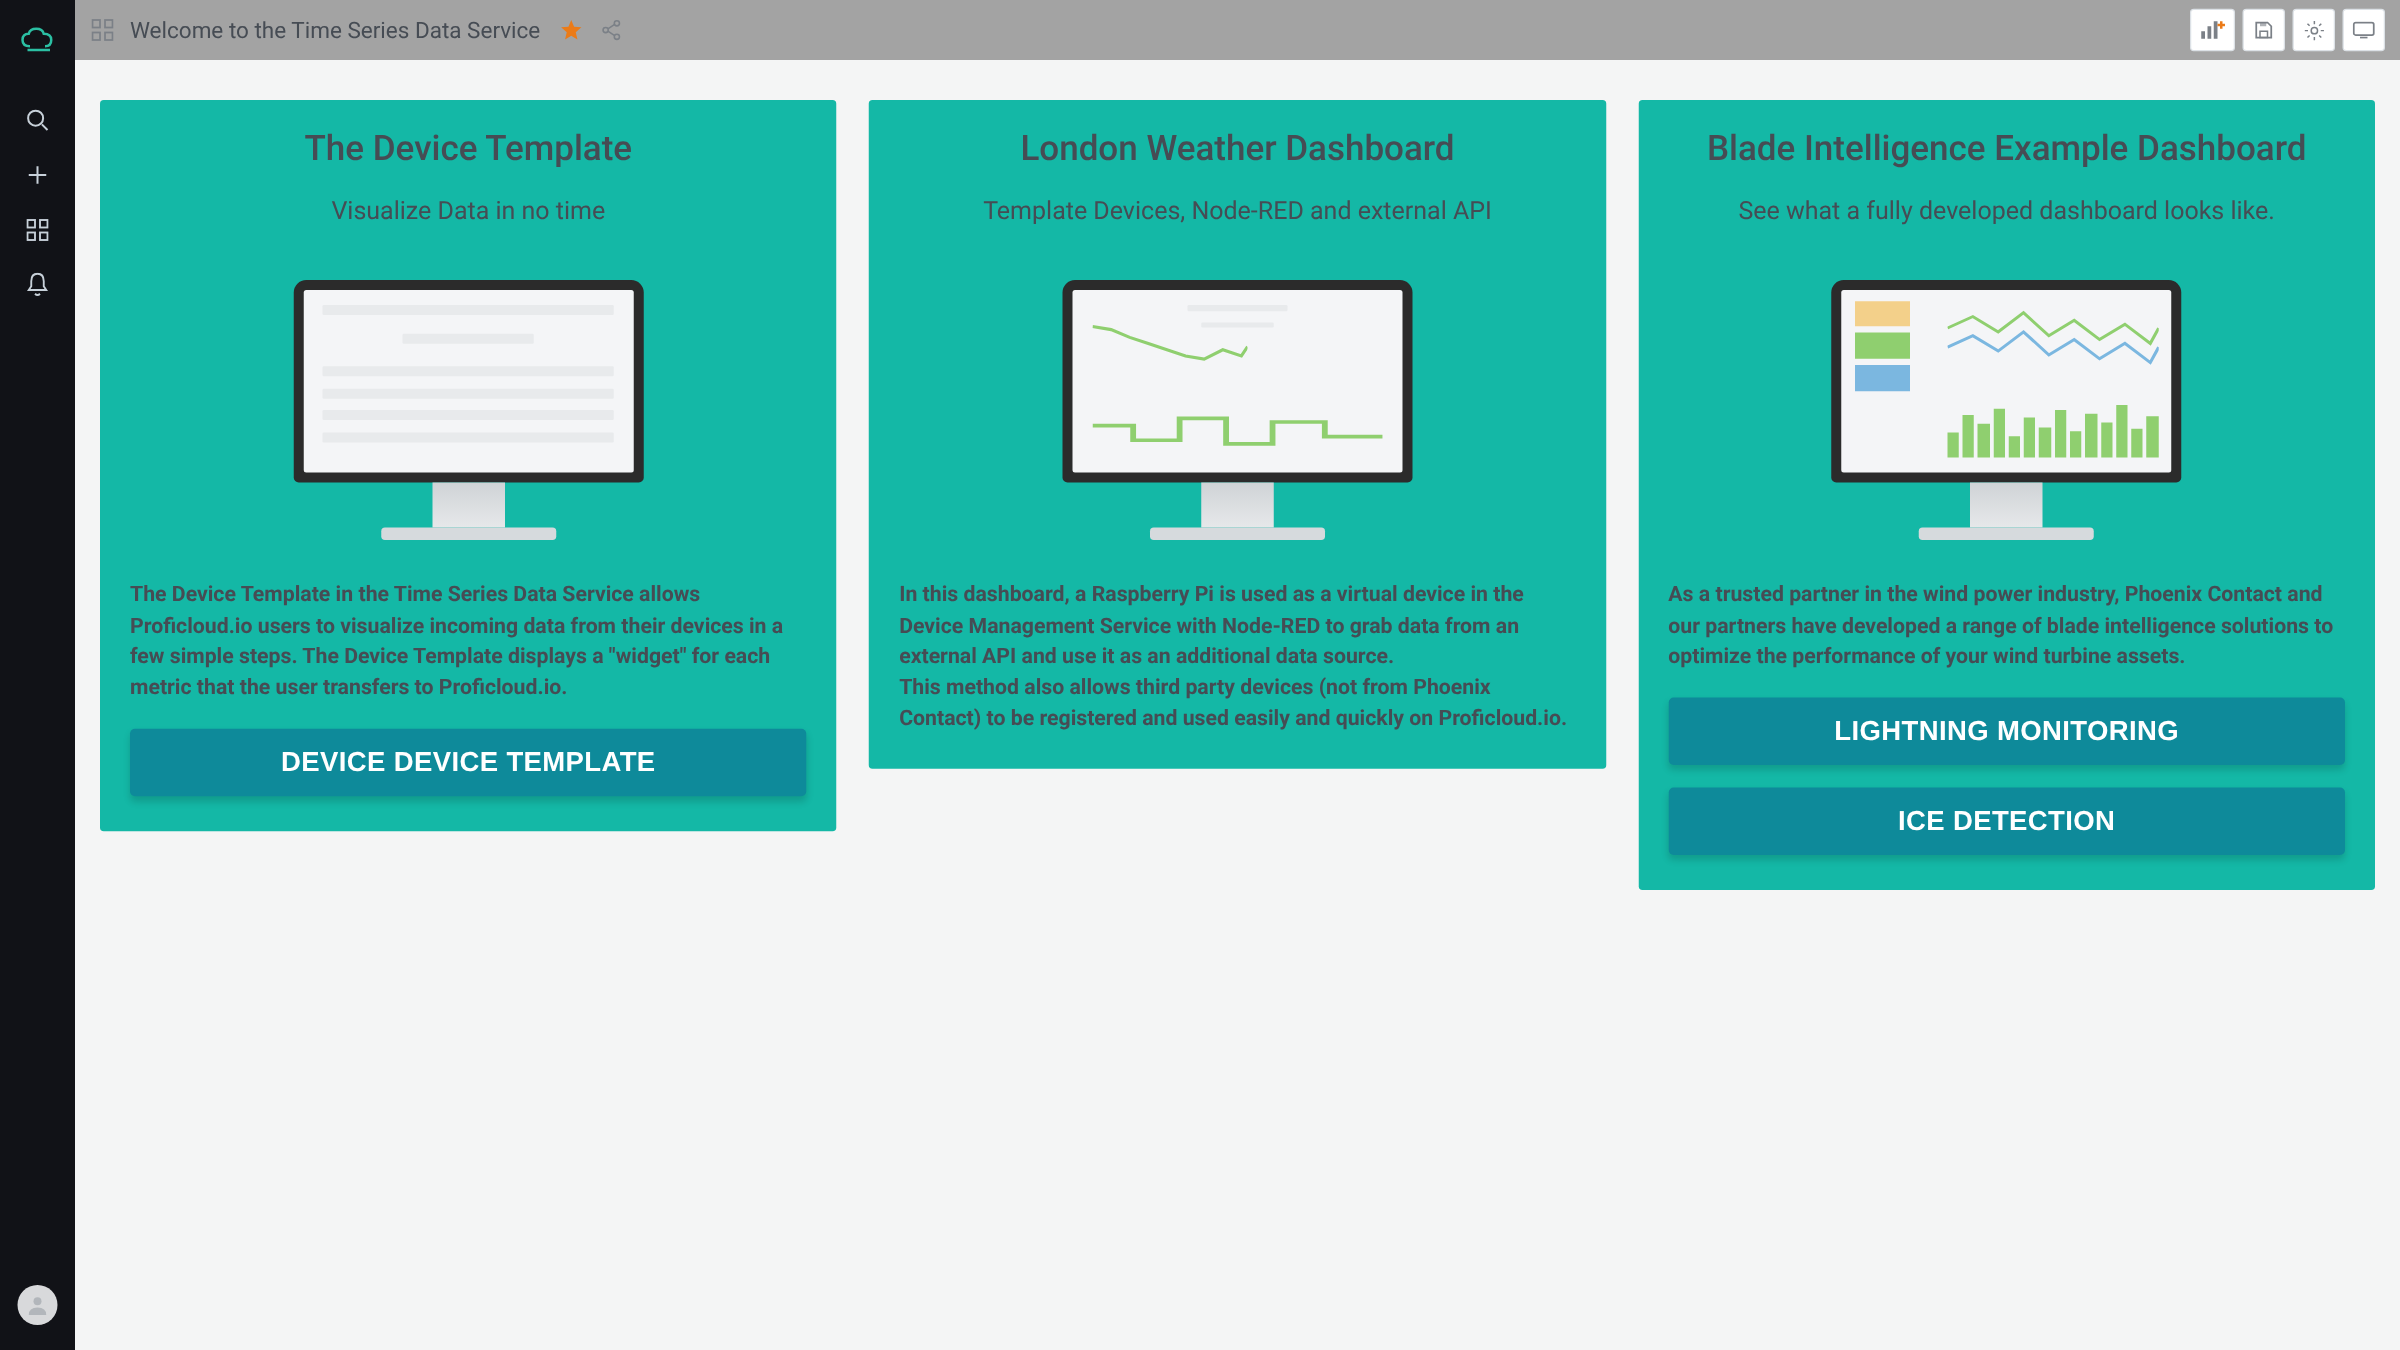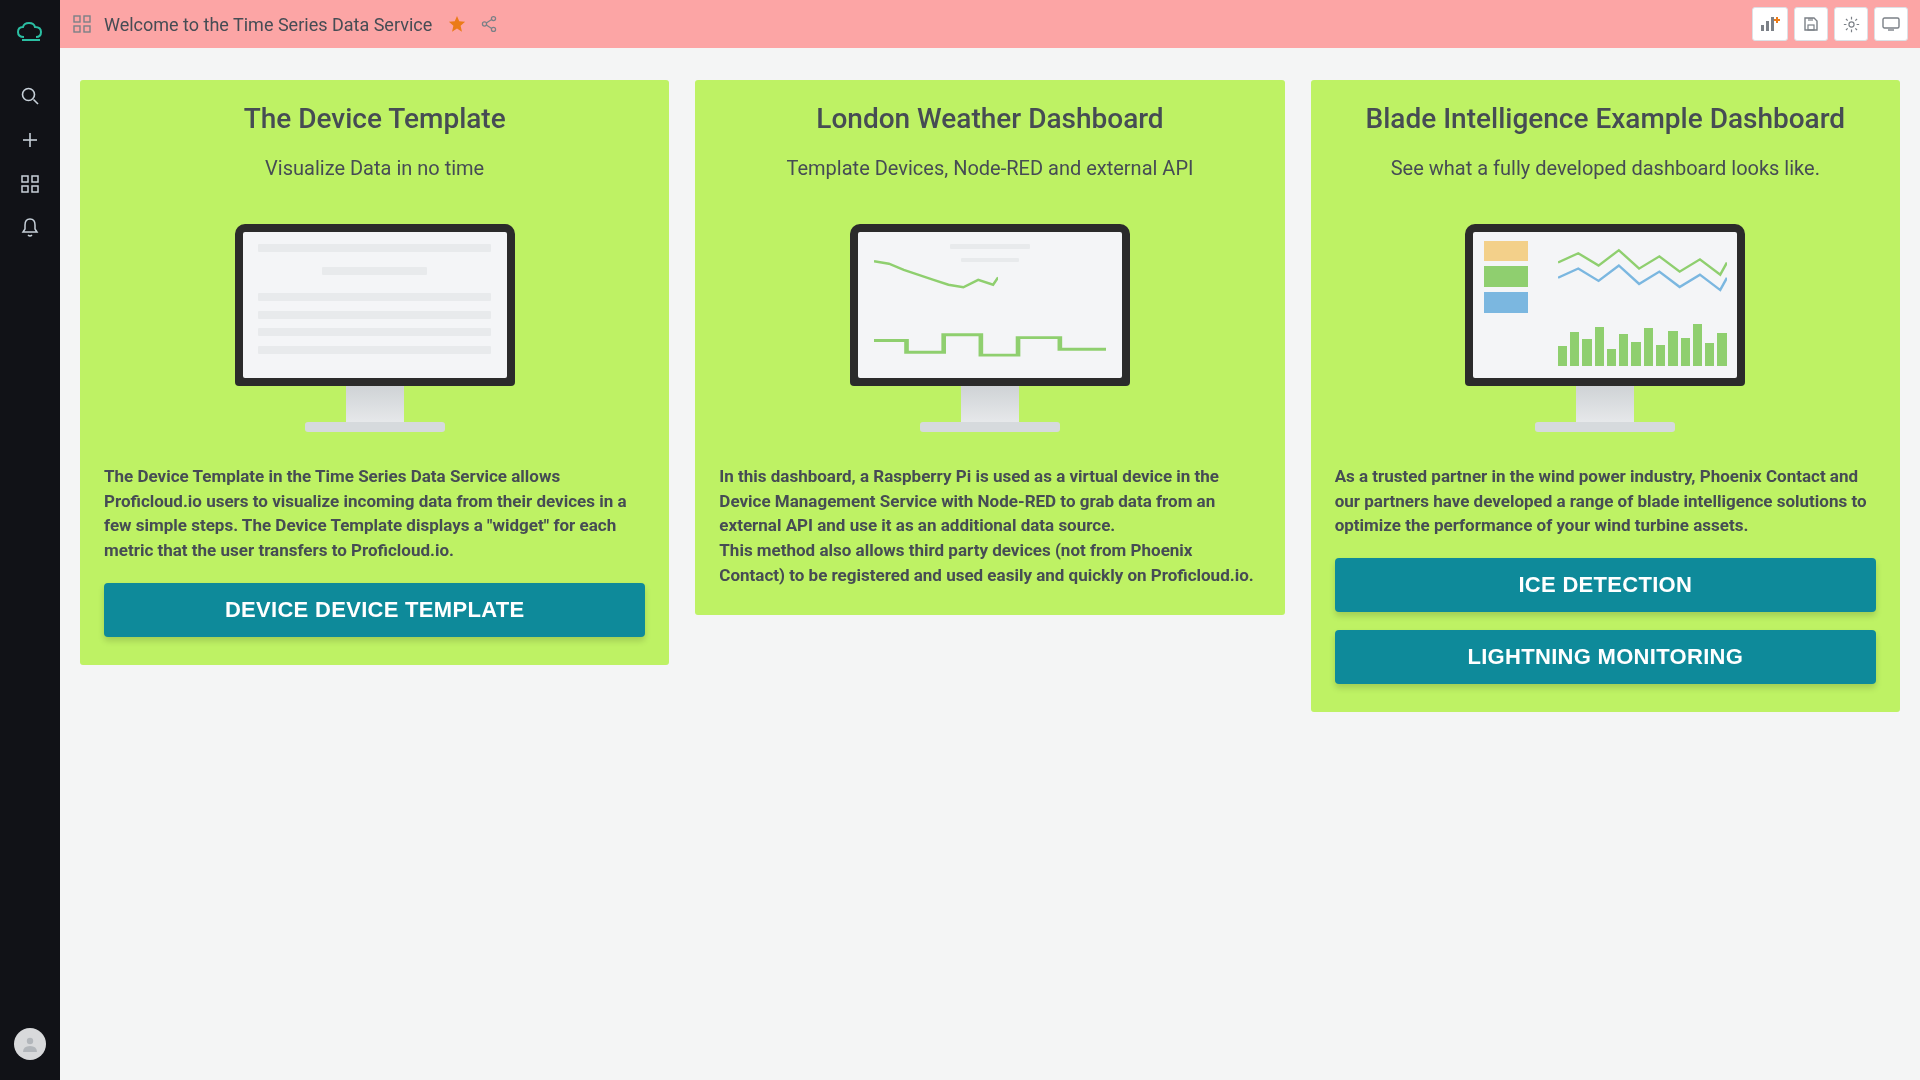--- a/index.html
+++ b/index.html
@@ -40,21 +40,21 @@
     margin-bottom:20px;
     display:flex;align-items:center;justify-content:center;
     cursor:pointer;
   }
   .left-rail .avatar svg{opacity:.6;}
 
   
   .topbar {
     position: fixed; left:60px; right:0; top:0;
     height:48px;
-    background:#fca5a5;
+    background:#a3a3a3;
     display:flex; align-items:center;
     padding:0 12px;
     font-size:18px;
     color:#464c54;
   }
   .topbar .bc-icon{
     width:20px;height:20px;margin-right:12px;
     display:inline-flex;align-items:center;justify-content:center;
     color:#7b8087;cursor:pointer;
   }
@@ -74,21 +74,21 @@
   .content{
     position:absolute; left:60px; right:0; top:48px; bottom:0;
     padding:32px 20px;
     display:grid;
     grid-template-columns: repeat(3, 1fr);
     gap:26px;
     align-items:start;
   }
 
   .panel{
-    background:#bef264;
+    background:#14b8a6;
     border-radius:3px;
     padding:18px 24px 28px 24px;
     display:flex;flex-direction:column;align-items:stretch;
   }
   .panel h2{
     font-size:28px;font-weight:500;color:#464c54;
     text-align:center;margin-top:4px;
   }
   .panel .sub{
     text-align:center;font-size:20px;color:#464c54;font-weight:400;
@@ -321,17 +321,17 @@
               <div class="bar" style="height:85%"></div>
               <div class="bar" style="height:48%"></div>
               <div class="bar" style="height:68%"></div>
         </div>
       </div>
         </div>
       <div class="neck"></div>
         <div class="base"></div>
     </div>
     <p class="desc">As a trusted partner in the wind power industry, Phoenix Contact and our partners have developed a range of blade intelligence solutions to optimize the performance of your wind turbine assets.</p>
+    <button class="btn">LIGHTNING MONITORING</button>
     <button class="btn">ICE DETECTION</button>
-    <button class="btn">LIGHTNING MONITORING</button>
   </section>
 
 </main>
 
 </body></html>

